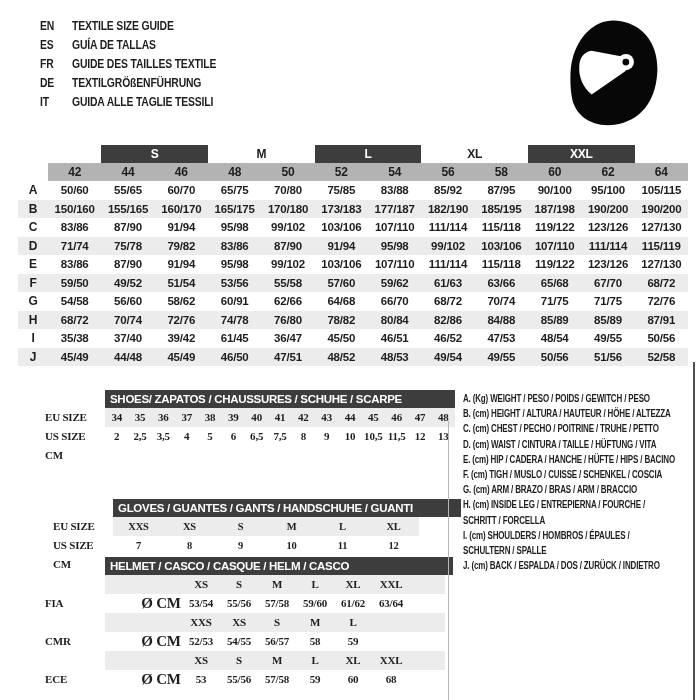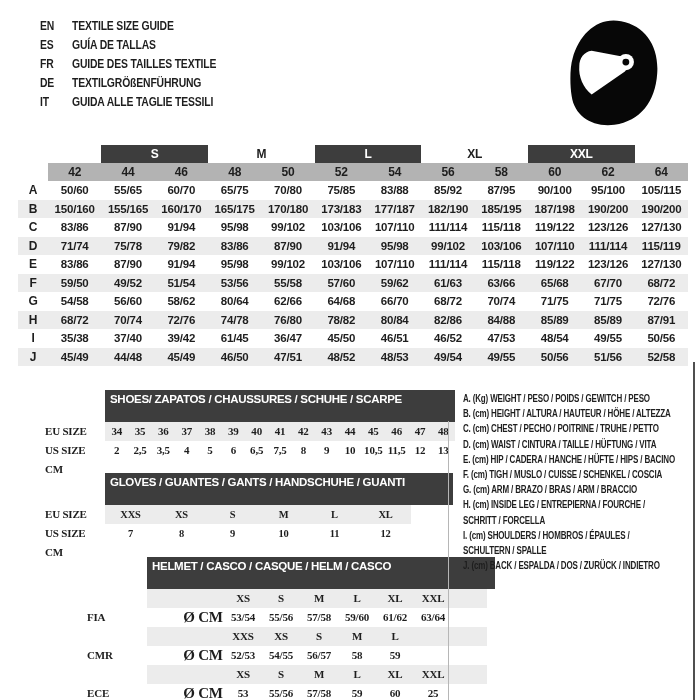--- a/index.html
+++ b/index.html
@@ -24,35 +24,35 @@
   .grp{font-size:12px;text-align:center;line-height:18px;height:18px;}
   .grp.dark{background:var(--dark);color:#ffffff;}
   #num-row{height:18px;}
   .num-cell{background:var(--hdrgray);font-size:12px;text-align:center;line-height:18px;}
   .mt-row{height:18.5px;line-height:18.5px;}
   .mt-row.shaded{background:var(--stripe);}
   .mt-letter{font-size:12px;text-align:center;}
   .mt-val{font-size:11.5px;text-align:center;white-space:nowrap;}
   
   .sub{position:absolute;left:45px;}
-  .sub-title{height:32px;line-height:18px;background:var(--dark);color:#fff;
+  .sub-title{height:18px;line-height:18px;background:var(--dark);color:#fff;
              font-size:11.5px;padding-left:5px;letter-spacing:-0.3px;box-sizing:border-box;}
   .sub-row{display:flex;height:19px;line-height:19px;font-family:Liberation Serif, serif;}
   .sub-label{width:60px;flex:0 0 60px;font-size:11px;}
   .sub-vals{display:flex;justify-content:center;}
   .sub-vals.shaded{background:var(--stripe);}
   .sub-cell{flex:1;text-align:center;font-size:11px;white-space:nowrap;}
   #shoes{top:390px;width:410px;}
   #shoes .sub-title{margin-left:60px;width:350px;}
   #shoes .sub-vals{width:350px;}
-  #gloves{top:473px;width:413px;}
+  #gloves{top:499px;width:413px;margin-left:8px;}
   #gloves .sub-title{margin-left:60px;width:348px;}
   #gloves .sub-vals{width:306px;}
   #gloves .sub-cell{font-size:10.5px;}
-  #helmet{top:557px;width:405px;margin-left:42px;}
+  #helmet{top:557px;width:405px;}
   #helmet .sub-title{margin-left:60px;width:348px;}
   #helmet .sub-vals{width:340px;}
   .hm-unit{width:42px;flex:0 0 42px;text-align:center;font-size:15px;}
   .hm-cell{width:38px;flex:0 0 38px;text-align:center;font-size:11px;white-space:nowrap;}
   
   #legend{position:absolute;left:463px;top:391px;width:290px;
           transform:scaleX(0.8);transform-origin:0 0;}
   .legend-item{font-size:10px;line-height:15.2px;white-space:pre-line;}
   
   .vline{position:absolute;}
@@ -206,21 +206,21 @@
         <div class="mt-val">63/66</div>
         <div class="mt-val">65/68</div>
         <div class="mt-val">67/70</div>
         <div class="mt-val">68/72</div>
       </div>
       <div class="mt-row mt-grid">
         <div class="mt-letter">G</div>
         <div class="mt-val">54/58</div>
         <div class="mt-val">56/60</div>
         <div class="mt-val">58/62</div>
-        <div class="mt-val">80/64</div>
+        <div class="mt-val">60/91</div>
         <div class="mt-val">62/66</div>
         <div class="mt-val">64/68</div>
         <div class="mt-val">66/70</div>
         <div class="mt-val">68/72</div>
         <div class="mt-val">70/74</div>
         <div class="mt-val">71/75</div>
         <div class="mt-val">71/75</div>
         <div class="mt-val">72/76</div>
       </div>
       <div class="mt-row mt-grid shaded">
@@ -416,21 +416,21 @@
       </div>
       <div class="sub-row">
         <div class="sub-label">ECE</div>
         <div class="sub-vals">
           <div class="hm-unit">Ø CM</div>
           <div class="hm-cell">53</div>
           <div class="hm-cell">55/56</div>
           <div class="hm-cell">57/58</div>
           <div class="hm-cell">59</div>
           <div class="hm-cell">60</div>
-          <div class="hm-cell">25</div>
+          <div class="hm-cell">68</div>
         </div>
       </div>
     </div>
 </div>
 
 <div id="legend">
     <div class="legend-item">A. (Kg) WEIGHT / PESO / POIDS / GEWITCH / PESO</div>
     <div class="legend-item">B. (cm) HEIGHT / ALTURA / HAUTEUR / HÖHE / ALTEZZA</div>
     <div class="legend-item">C. (cm) CHEST / PECHO / POITRINE / TRUHE / PETTO</div>
     <div class="legend-item">D. (cm) WAIST / CINTURA / TAILLE / HÜFTUNG / VITA</div>

